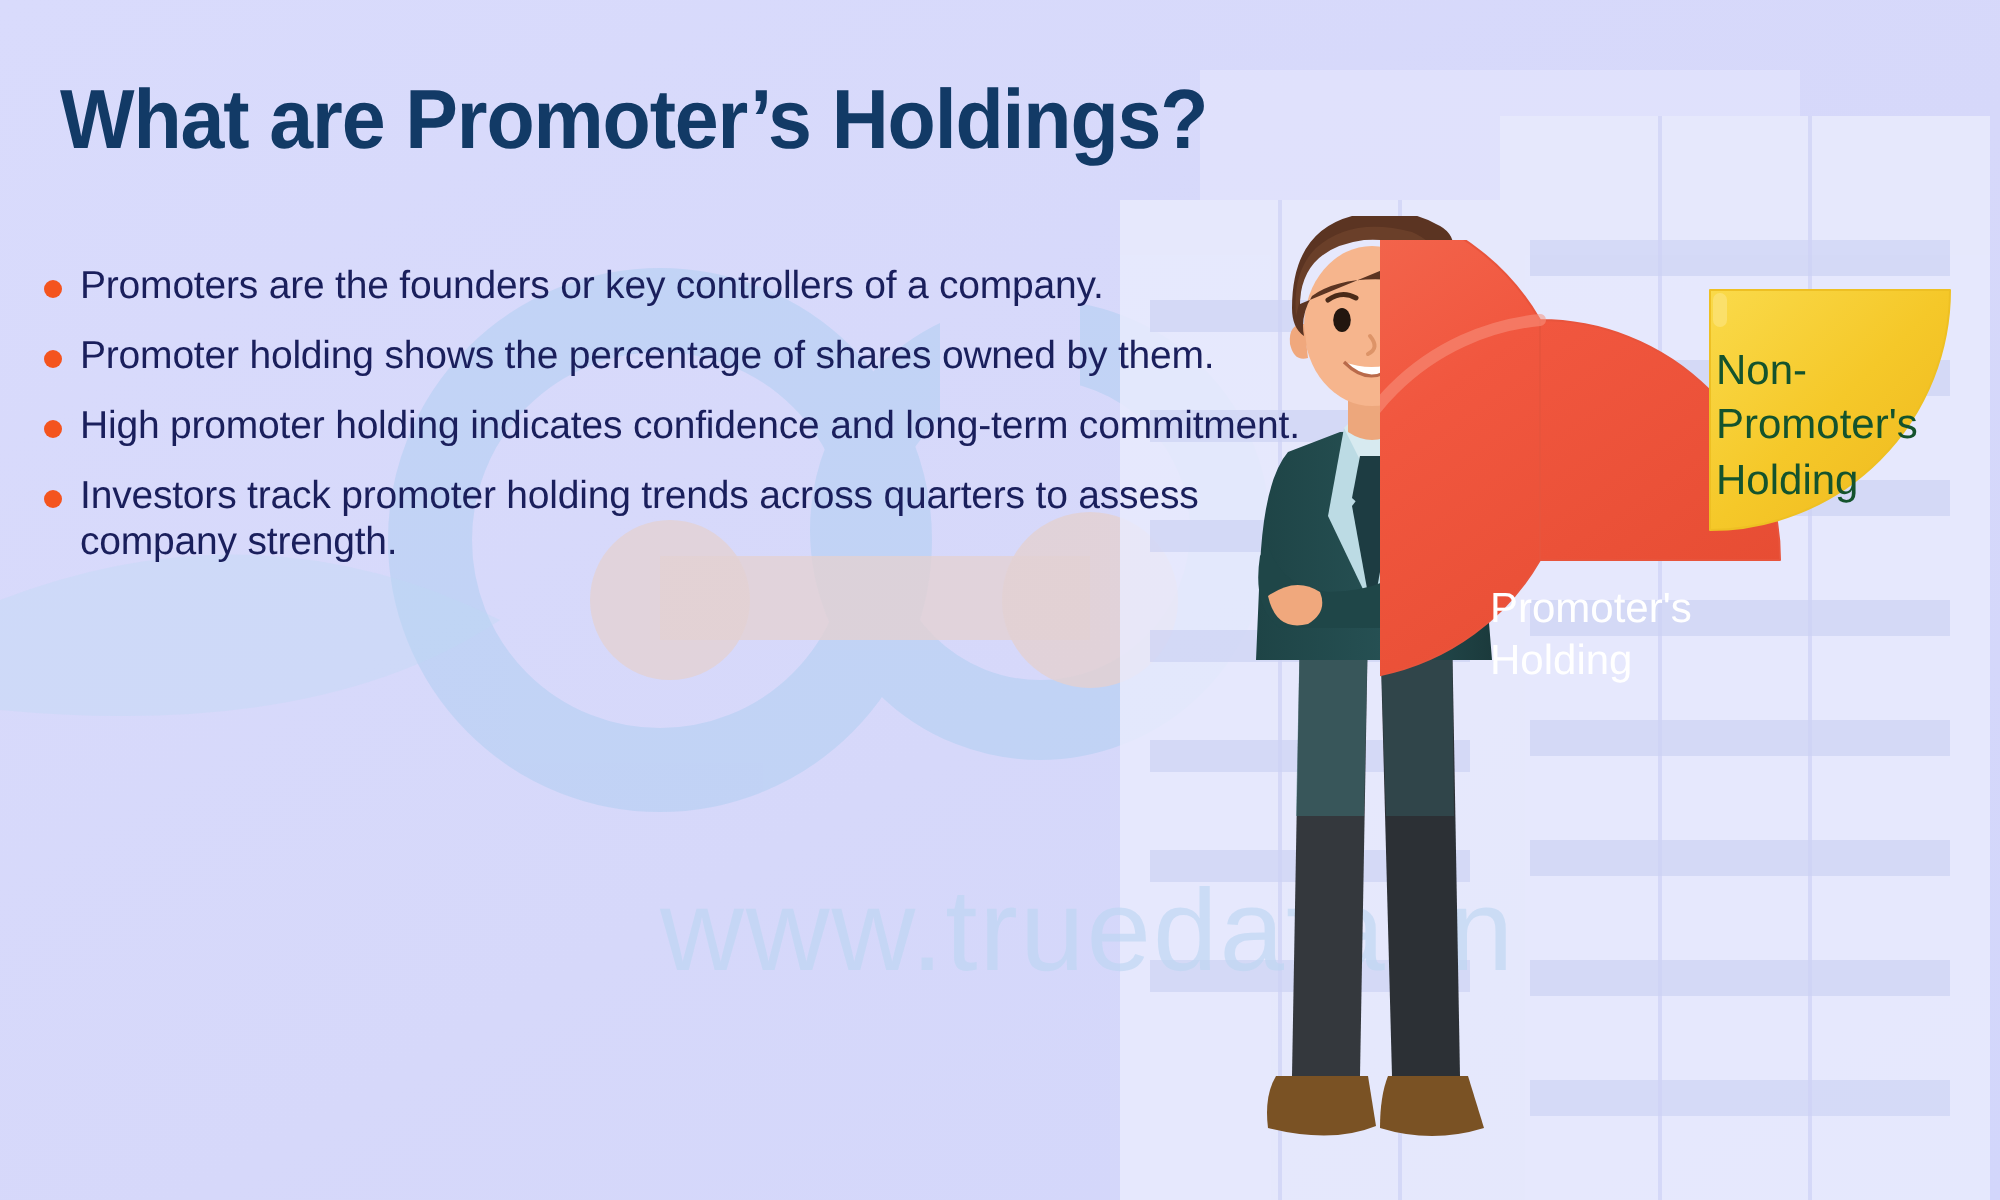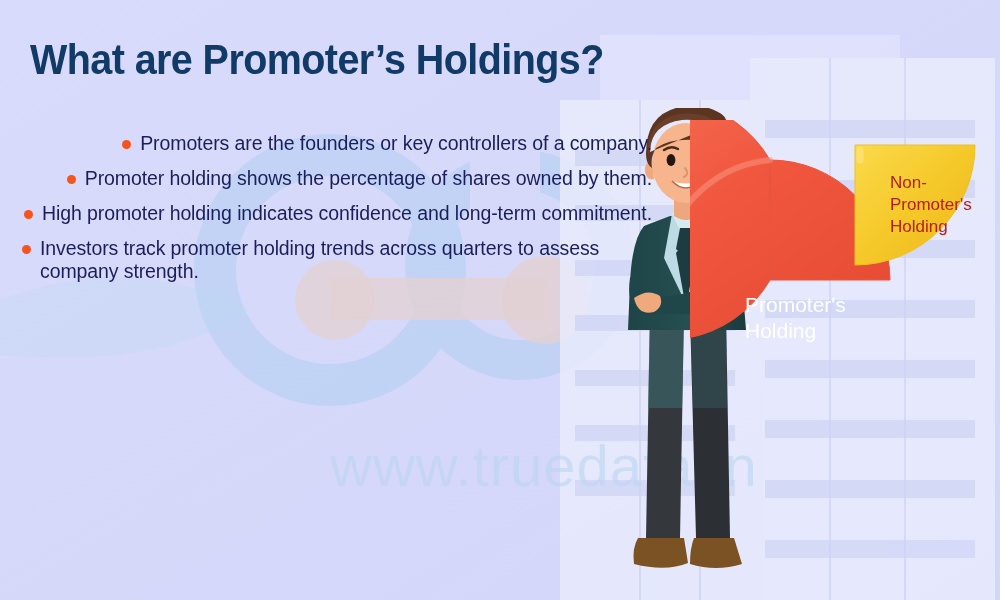--- a/index.html
+++ b/index.html
@@ -45,21 +45,20 @@
   .bullets {
     position:absolute;
     left:22px; top:132px;
     width:630px;
     z-index:5;
   }
   .bi {
     display:flex;
     align-items:flex-start;
     margin-bottom:12px;
-    justify-content:flex-end;
   }
   .dot {
     width:9px; height:9px;
     border-radius:50%;
     background:#f4541e;
     flex:0 0 9px;
     margin-top:8px;
     margin-right:9px;
   }
   .btxt {
@@ -75,25 +74,24 @@
     position:absolute;
     left:55px; top:172px;
     font-size:21px;
     line-height:1.25;
     color:#ffffff;
     z-index:6;
   }
   .lbl-yellow {
     position:absolute;
     left:168px; top:52px;
-    font-size:17px;
+    font-size:21px;
     line-height:1.3;
-    color:#b91c1c;
+    color:#14532d;
     z-index:6;
-    margin-left:32px;
   }
 </style>
 </head>
 <body>
 
 <svg id="bg" viewBox="0 0 1000 600" preserveAspectRatio="none">
   <defs>
     <linearGradient id="bgGrad" x1="0" y1="0" x2="1" y2="1">
       <stop offset="0%" stop-color="#d9dbfc"></stop>
       <stop offset="55%" stop-color="#d6d8fa"></stop>

